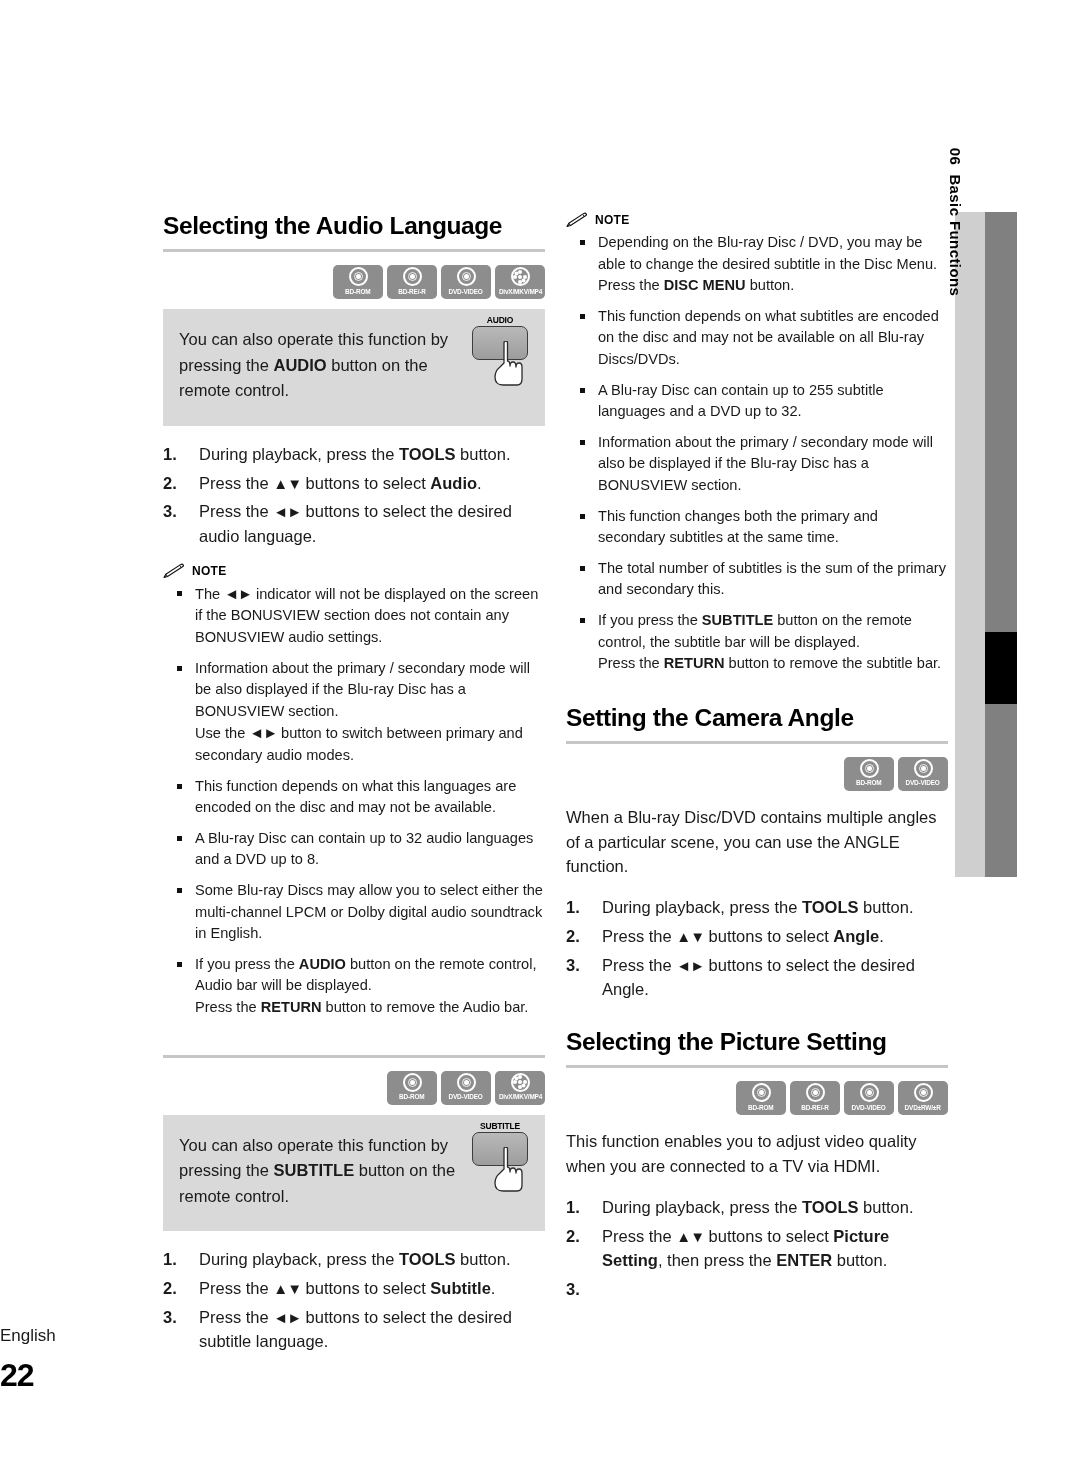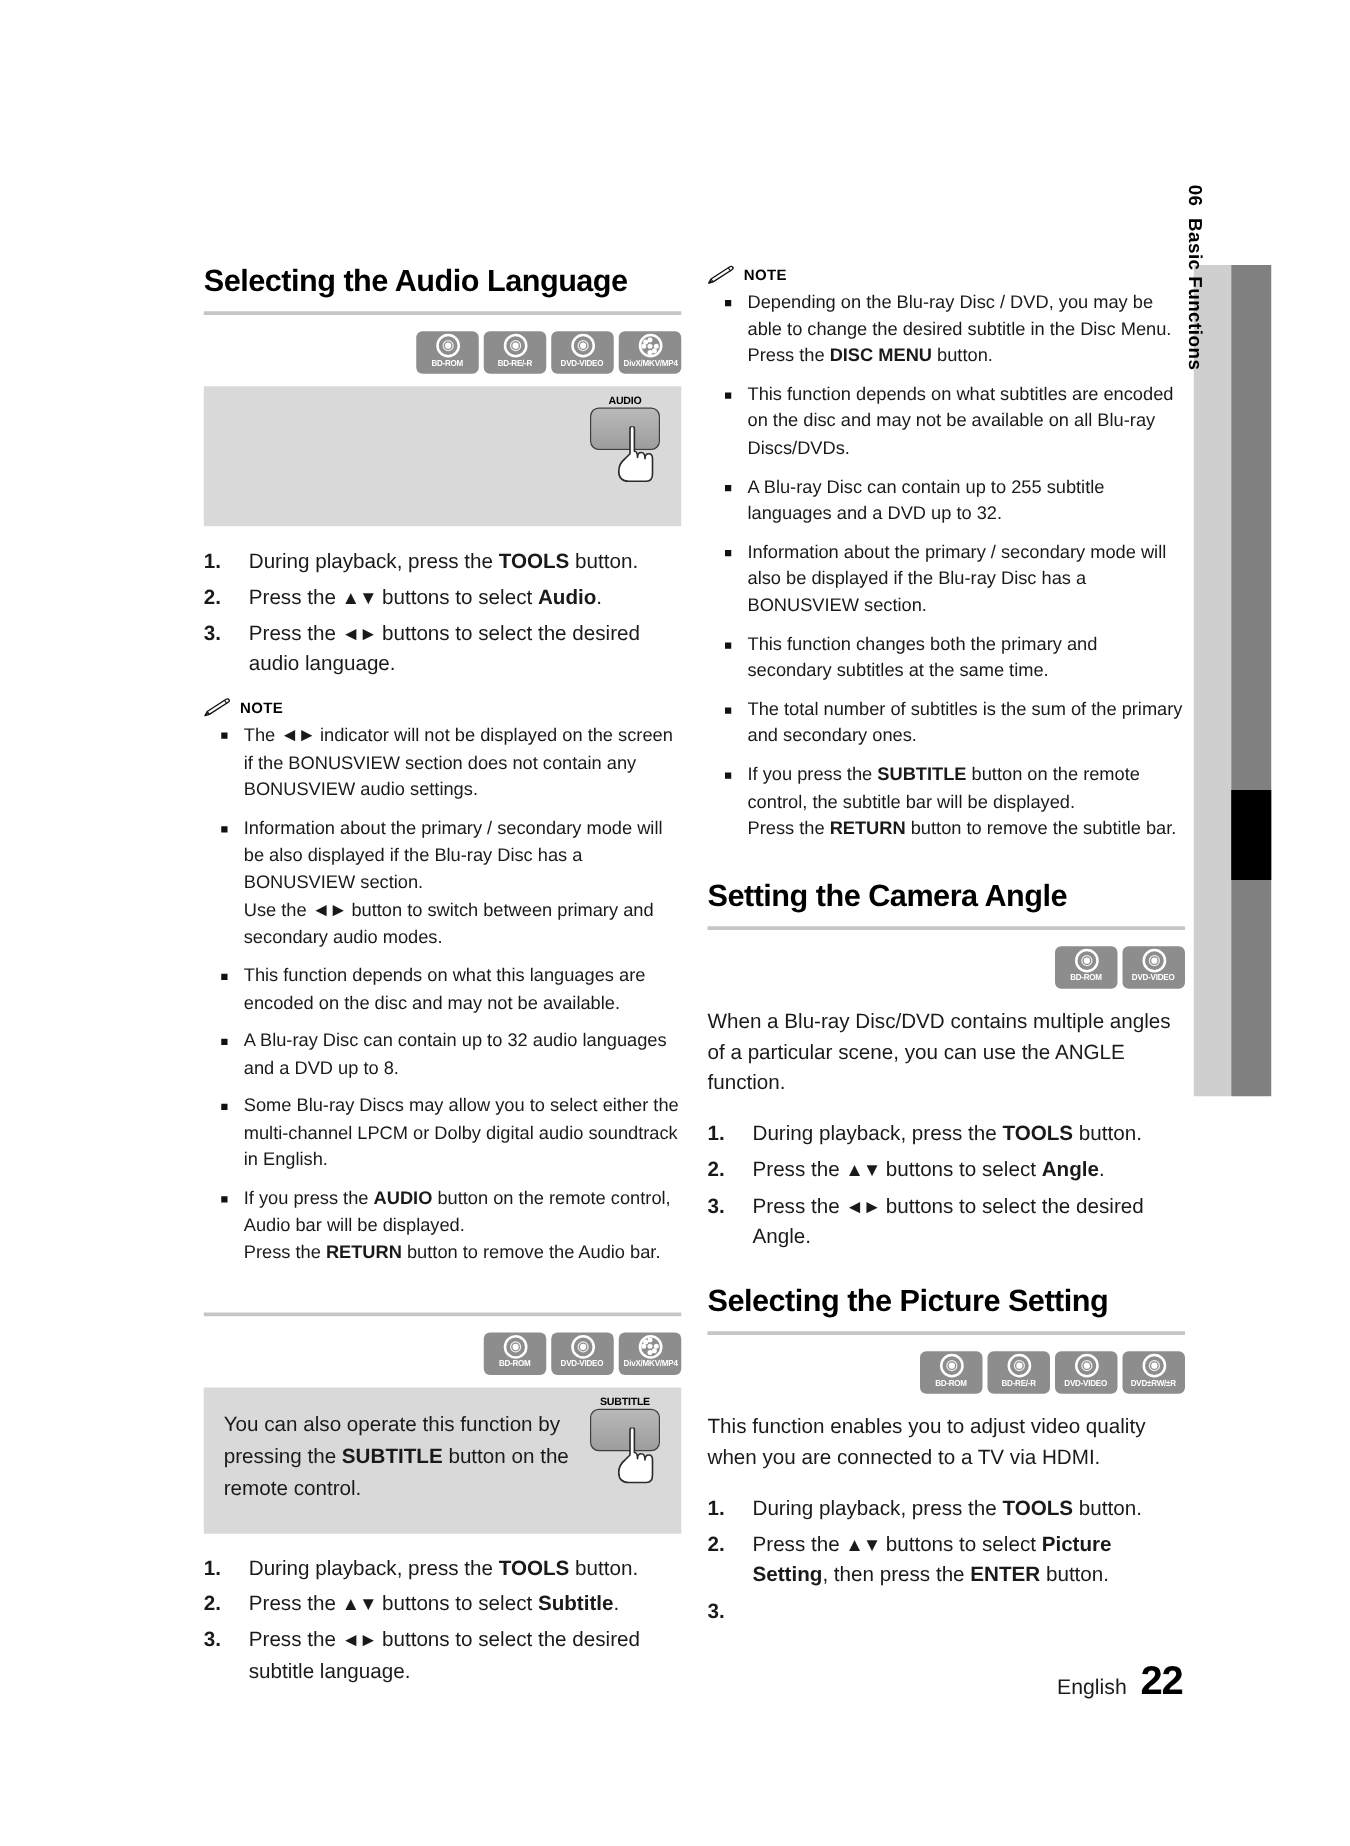--- a/index.html
+++ b/index.html
@@ -274,20 +274,21 @@
   .footer {
     position: absolute;
     left: 0;
     top: 1326px;
     width: 946px;
     text-align: right;
     display: flex;
     justify-content: flex-end;
     align-items: baseline;
     gap: 11px;
+    flex-direction: column;
   }
   .footer .lang {
     font-size: 17px;
     color: #1a1a1a;
   }
   .footer .pagenum {
     font-size: 32px;
     font-weight: bold;
     color: #000;
     letter-spacing: -1px;
@@ -327,20 +328,23 @@
           <span class="disc"></span>
           <span class="blabel">DVD-VIDEO</span>
         </div>
         <div class="badge film">
           <span class="disc"></span>
           <span class="blabel">DivX/MKV/MP4</span>
         </div>
       </div>
 
     <div class="tipbox">
+      <p>
+        <span>You can also operate this function by pressing the </span><b>AUDIO</b><span> button on the remote control.</span>
+      </p>
       <div class="remote-btn">
         <div class="rb-label">AUDIO</div>
         <div class="rb-key"></div>
         <svg class="rb-hand" viewBox="0 0 34 46">
           <path d="M13 2 L13 22 L9 26 Q4 30 4 36 Q4 44 12 44 L26 44 Q31 44 31 38 L31 26 Q31 22 28 22 Q25 22 25 26 Q25 21 22 21 Q19 21 19 25 Q19 20 16.5 20 L16.5 2 Q16.5 0 14.75 0 Q13 0 13 2 Z" fill="#ffffff" stroke="#2b2b2b" stroke-width="1.3" stroke-linejoin="round"></path>
         </svg>
       </div>
     </div>
 
     <ol class="steps">
@@ -415,21 +419,21 @@
         <path d="M16.6 2.3 L18.6 5.0" stroke="#111" stroke-width="0.9"></path>
       </svg>
       <span class="note-word">NOTE</span>
     </div>
     <ul class="notes">
         <li>Depending on the Blu-ray Disc / DVD, you may be able to change the desired subtitle in the Disc Menu. Press the <b>DISC MENU</b> button.</li>
         <li>This function depends on what subtitles are encoded on the disc and may not be available on all Blu-ray Discs/DVDs.</li>
         <li>A Blu-ray Disc can contain up to 255 subtitle languages and a DVD up to 32.</li>
         <li>Information about the primary / secondary mode will also be displayed if the Blu-ray Disc has a BONUSVIEW section.</li>
         <li>This function changes both the primary and secondary subtitles at the same time.</li>
-        <li>The total number of subtitles is the sum of the primary and secondary ones.</li>
+        <li>The total number of subtitles is the sum of the primary and secondary this.</li>
         <li>If you press the <b>SUBTITLE</b> button on the remote control, the subtitle bar will be displayed.<br>Press the <b>RETURN</b> button to remove the subtitle bar.</li>
       </ul>
 
     <div style="height:20px"></div>
     <h2 class="section-title">Setting the Camera Angle</h2>
     <div class="title-rule"></div>
 
     <div class="badge-row">
         <div class="badge">
           <span class="disc"></span>

